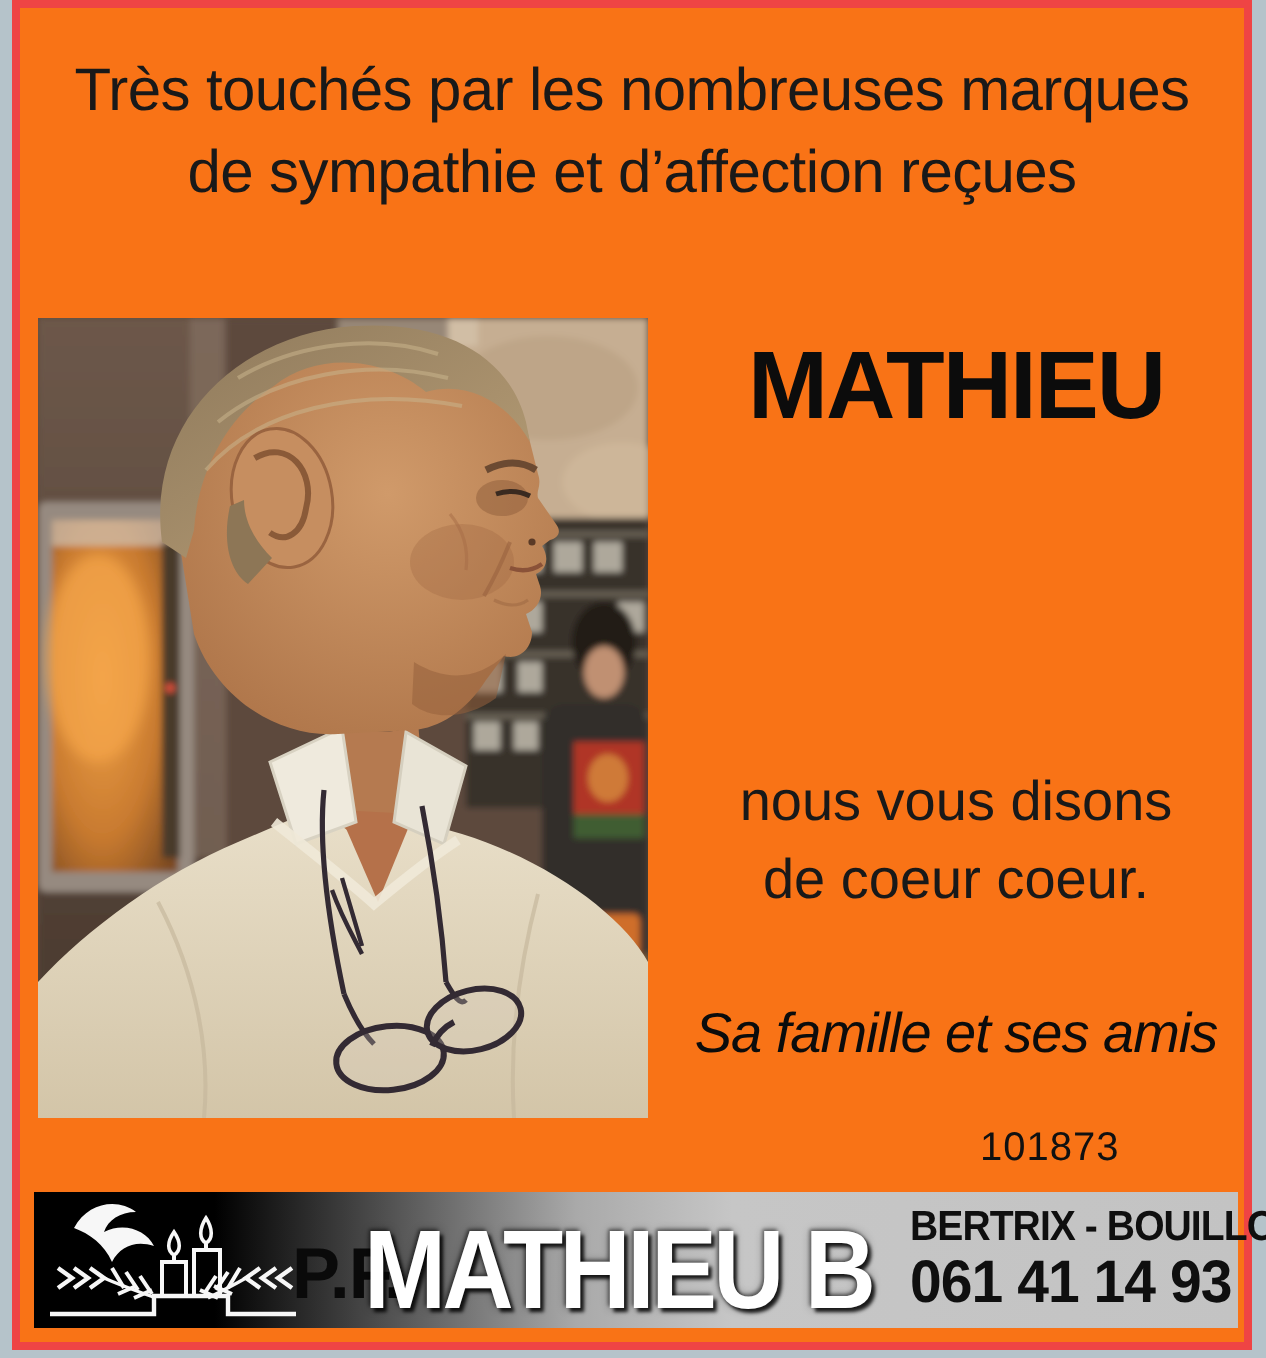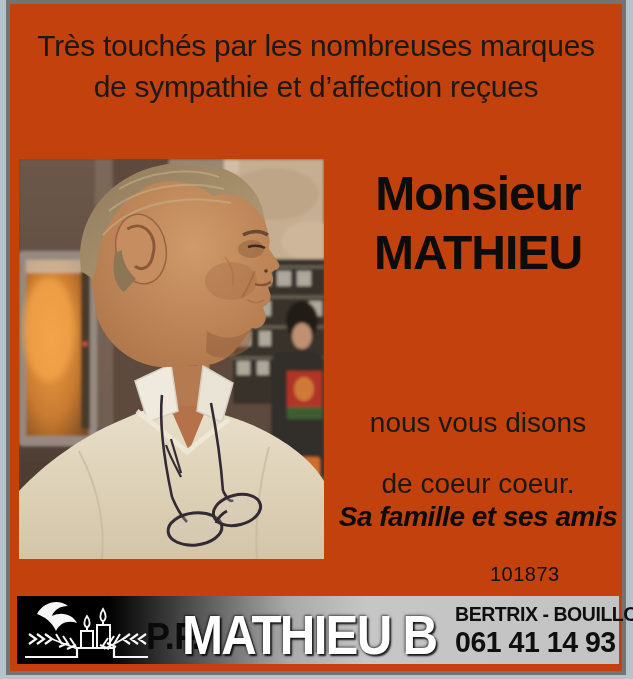--- a/index.html
+++ b/index.html
@@ -4,21 +4,21 @@
 <style>
   html,body{margin:0;padding:0;}
   body{
     width:633px;height:679px;overflow:hidden;position:relative;
     background:#b5c3ca;
     font-family:"Liberation Sans", sans-serif;
     -webkit-font-smoothing:antialiased;
   }
   .page{
     position:absolute;left:6px;top:0;width:620px;height:675px;
-    box-sizing:border-box;border:4px solid #737373;background:#c2410c;
+    box-sizing:border-box;border:4px solid #ef4444;background:#f97316;
   }
   .abs{position:absolute;}
   .center{text-align:center;}
   
   .intro{
     left:0;top:21px;width:612px;
     font-size:30px;line-height:41px;color:#191919;letter-spacing:-0.3px;
   }
   .intro div{white-space:nowrap;}
   
@@ -26,24 +26,24 @@
   
   .name-block{
     left:318px;top:160px;width:300px;
     font-size:48px;line-height:59px;font-weight:800;color:#0c0c0c;letter-spacing:-1px;
   }
   .name-block div{white-space:nowrap;}
   .thanks-block{
     left:318px;top:377px;width:300px;
     font-size:28px;line-height:39px;color:#191919;
   }
-  .thanks-block div{white-space:nowrap;margin-top:22px;}
+  .thanks-block div{white-space:nowrap;}
   .signature{
     left:318px;top:497px;width:300px;
-    font-size:28px;font-weight:700;font-style:italic;color:#0c0c0c;
+    font-size:28px;font-weight:400;font-style:italic;color:#0c0c0c;
     letter-spacing:-0.5px;white-space:nowrap;
   }
   .ref-number{
     right:12px;top:559px;width:120px;
     font-size:20px;color:#111;letter-spacing:0.5px;
   }
   
   .banner{
     left:7px;top:592px;width:602px;height:68px;
     background:linear-gradient(90deg,#000 0%,#000 15%,#4f4f4f 29%,#a9a9a9 45%,#c6c6c6 58%,#c3c3c3 100%);
@@ -211,21 +211,20 @@
           <path d="M204,332 C208,339 211,344 214,341" stroke-width="2.6"></path>
           <ellipse cx="176" cy="370" rx="27" ry="16" stroke-width="3" fill="rgba(214,204,190,0.28)" transform="rotate(-6 176 370)"></ellipse>
           <ellipse cx="218" cy="351" rx="24" ry="15" stroke-width="3" fill="rgba(214,204,190,0.28)" transform="rotate(-14 218 351)"></ellipse>
           <path d="M197,364 C200,357 204,354 208,352" stroke-width="3"></path>
         </g>
       </g>
     </svg>
   </div>
 
   <div class="abs name-block center">
-    <div>Monsieur</div>
     <div>MATHIEU</div>
   </div>
 
   <div class="abs thanks-block center">
     <div>nous vous disons</div>
     <div>de coeur coeur.</div>
   </div>
 
   <div class="abs signature center">Sa famille et ses amis</div>
 

